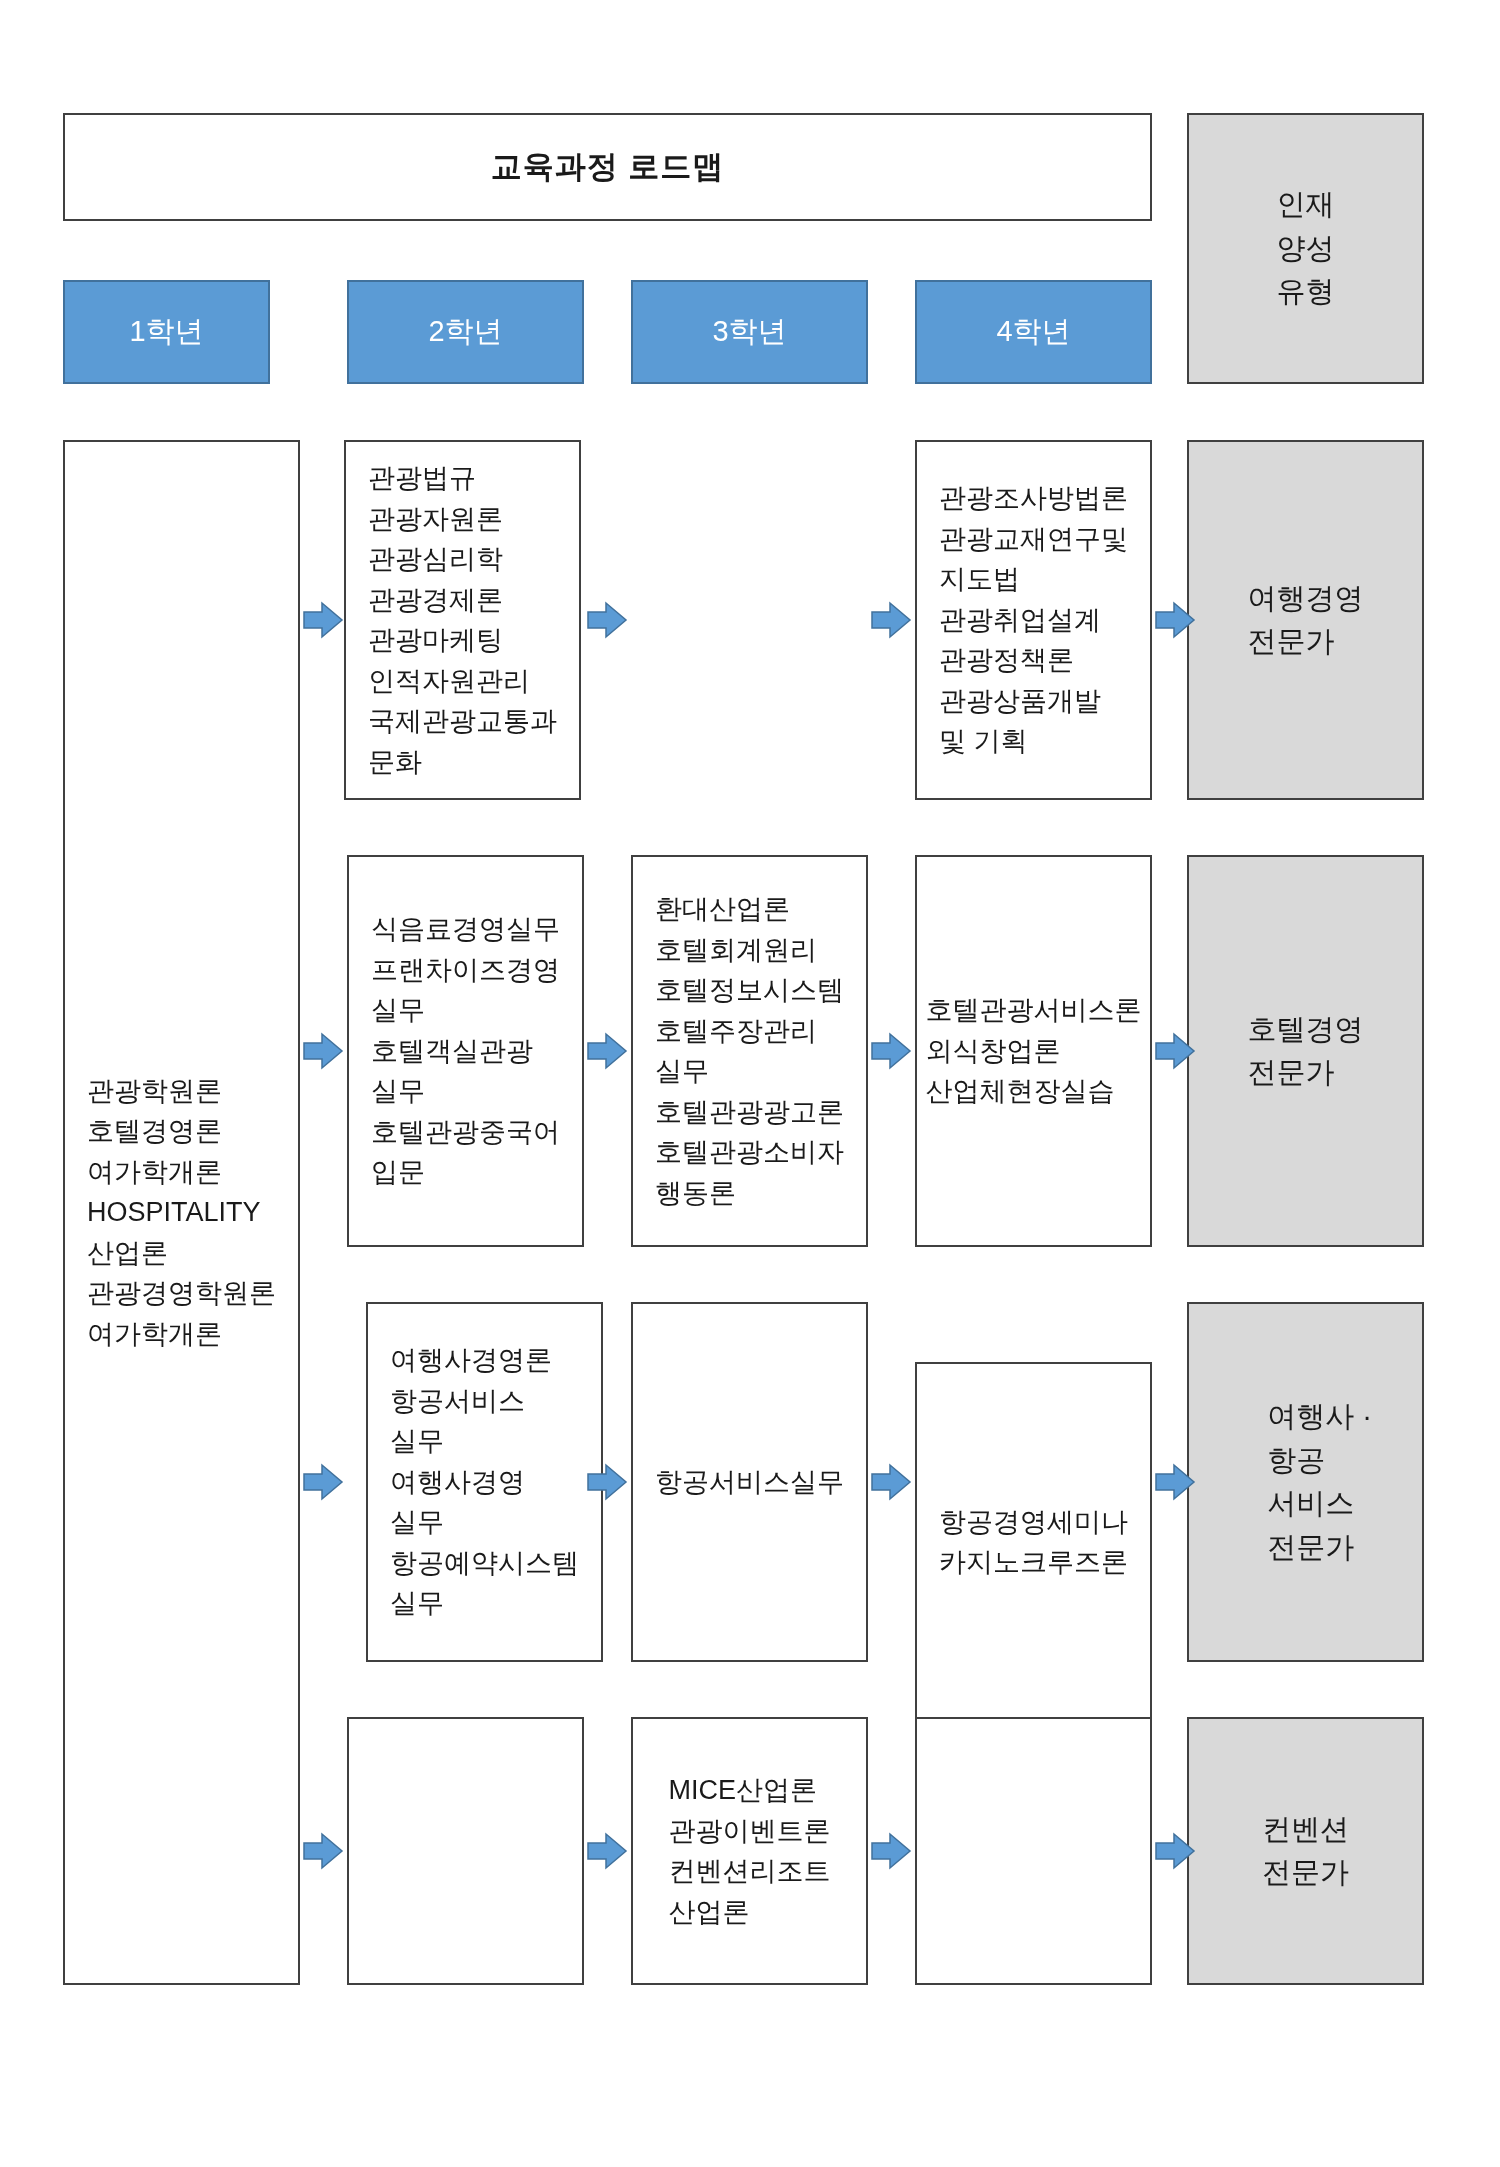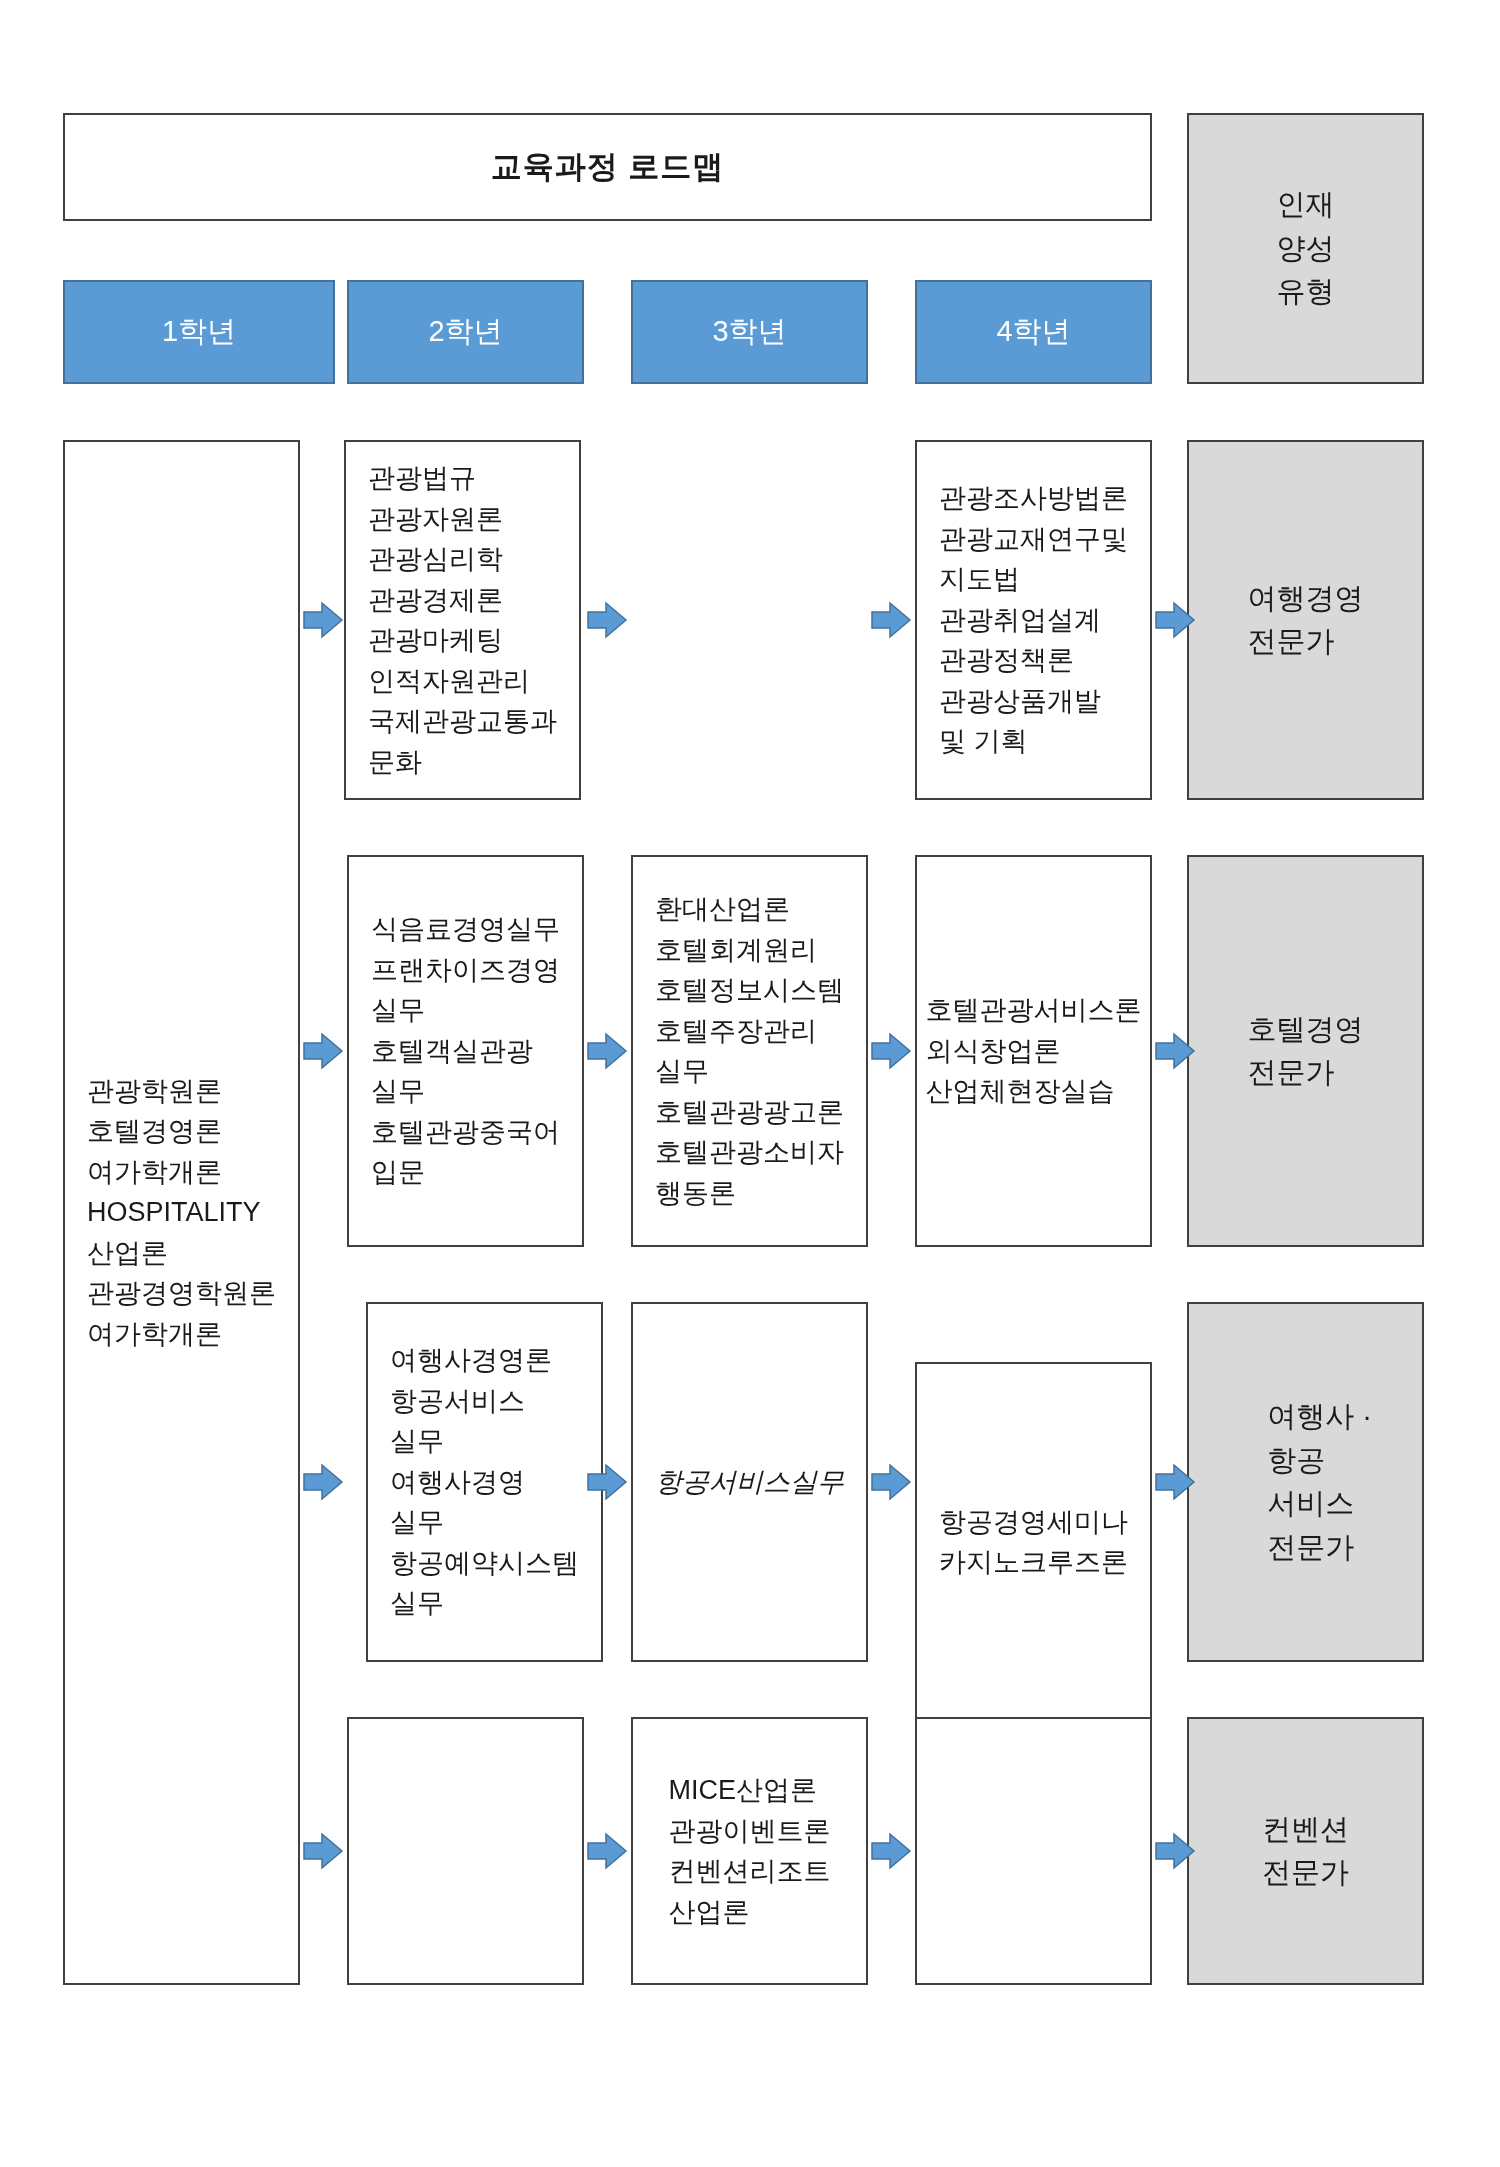--- a/index.html
+++ b/index.html
@@ -50,21 +50,21 @@
 <body>
 
 <div class="canvas">
 
   <div class="box title-box" style="left:63px; top:113px; width:1089px; height:108px;">교육과정 로드맵</div>
 
   <div class="box gray-box" style="left:1187px; top:113px; width:237px; height:271px;">인재
 양성
 유형</div>
 
-  <div class="box year-box" style="left:63px;  top:280px; width:272px; height:104px;">1학년</div>
+  <div class="box year-box" style="left:63px;  top:280px; width:207px; height:104px;">1학년</div>
   <div class="box year-box" style="left:347px; top:280px; width:237px; height:104px;">2학년</div>
   <div class="box year-box" style="left:631px; top:280px; width:237px; height:104px;">3학년</div>
   <div class="box year-box" style="left:915px; top:280px; width:237px; height:104px;">4학년</div>
 
   <div class="box" style="left:63px; top:440px; width:237px; height:1545px;">관광학원론
 호텔경영론
 여가학개론
 HOSPITALITY
 산업론
 관광경영학원론
@@ -109,21 +109,21 @@
   <div class="box gray-box" style="left:1187px; top:855px; width:237px; height:392px;">호텔경영
 전문가</div>
 
   <div class="box" style="left:366px; top:1302px; width:237px; height:360px;">여행사경영론
 항공서비스
 실무
 여행사경영
 실무
 항공예약시스템
 실무</div>
-  <div class="box" style="left:631px; top:1302px; width:237px; height:360px;font-style:italic;">항공서비스실무</div>
+  <div class="box" style="left:631px; top:1302px; width:237px; height:360px;">항공서비스실무</div>
   <div class="box" style="left:915px; top:1362px; width:237px; height:360px;">항공경영세미나
 카지노크루즈론</div>
   <div class="box gray-box" style="left:1187px; top:1302px; width:237px; height:360px;padding-left:28px;">여행사 ·
 항공
 서비스
 전문가</div>
 
   <div class="box" style="left:347px; top:1717px; width:237px; height:268px;"></div>
   <div class="box" style="left:631px; top:1717px; width:237px; height:268px;">MICE산업론
 관광이벤트론

